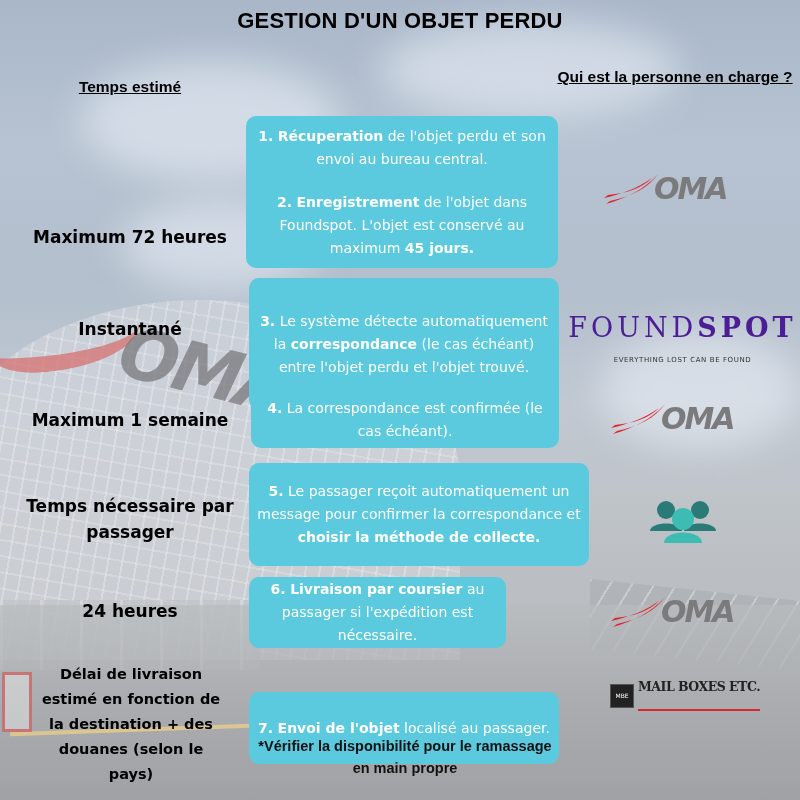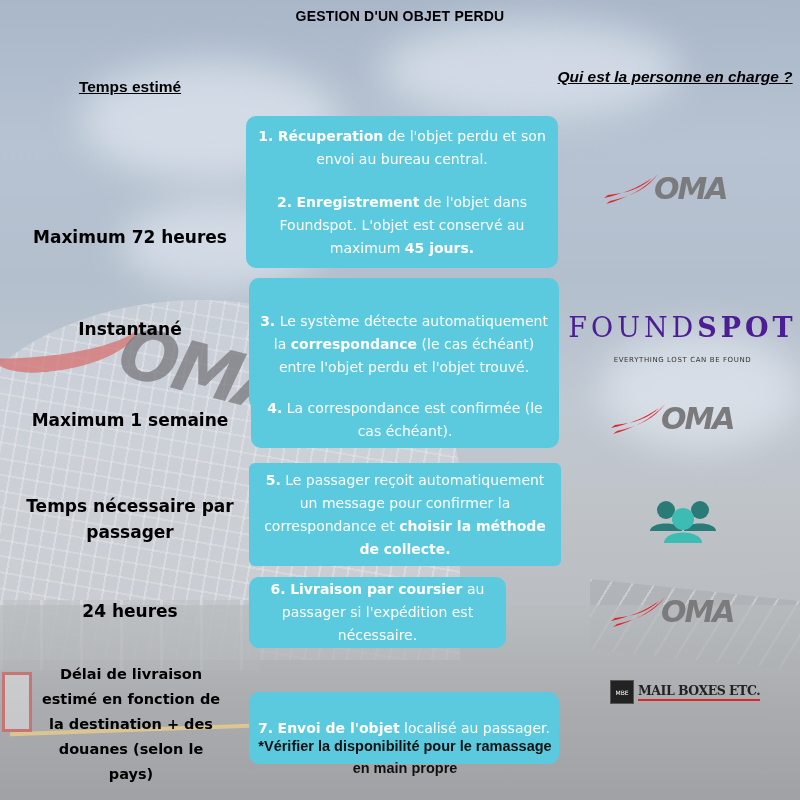--- a/index.html
+++ b/index.html
@@ -40,29 +40,29 @@
     .yellow-line { position: absolute; left: 10px; top: 728px; width: 240px; height: 4px; background: rgba(232,205,140,0.8); transform: rotate(-2deg); }
     .red-kiosk { position: absolute; left: 2px; top: 672px; width: 30px; height: 60px; border: 3px solid rgba(200,80,80,0.7); background: rgba(230,230,230,0.5); }
     .bridge {
       position: absolute; left: 590px; top: 590px; width: 210px; height: 70px;
       background: repeating-linear-gradient(120deg, rgba(255,255,255,0.3) 0 2px, transparent 2px 18px), rgba(170,174,178,0.6);
       transform: skewY(6deg);
     }
 
     .title {
       position: absolute; left: 0; width: 800px; top: 8px; text-align: center;
-      font-family: "Liberation Sans", sans-serif; font-weight: bold; font-size: 14px; color: #000;
+      font-family: "Liberation Sans", sans-serif; font-weight: bold; font-size: 22px; color: #000;
       letter-spacing: 0.2px;
     }
     .col-head {
       position: absolute; font-family: "Liberation Sans", sans-serif; font-weight: bold; font-size: 15.5px;
       color: #000; text-decoration: underline; text-align: center; line-height: 26px;
     }
     .col-head.left { left: 30px; width: 200px; top: 74px; }
-    .col-head.right { left: 555px; width: 240px; top: 64px; font-style: italic; }
+    .col-head.right { left: 555px; width: 240px; top: 64px; }
 
     .time-label {
       position: absolute; text-align: center; font-family: "DejaVu Sans", sans-serif; font-weight: bold;
       color: #000; font-size: 17px; line-height: 26px;
     }
     .time-label.small { font-size: 14.5px; line-height: 25px; }
 
     .step {
       position: absolute; background: #5bcade; border-radius: 10px;
       color: #ffffff; text-align: center; font-family: "DejaVu Sans", sans-serif;
@@ -88,21 +88,21 @@
     .foundspot .fs-word .bold { font-weight: bold; }
     .foundspot .fs-tag { font-family: "DejaVu Sans", sans-serif; font-size: 7px; letter-spacing: 0.6px; color: #333; margin-top: 15px; }
     .people { width: 74px; height: 48px; }
     .mbe { align-items: center; }
     .mbe .mbe-box {
       width: 24px; height: 24px; background: #222; color: #fff; font-size: 6px; display: flex; align-items: center; justify-content: center;
       font-family: "DejaVu Sans", sans-serif; border: 1px solid #555;
     }
     .mbe .mbe-text {
       margin-left: 4px; font-family: "DejaVu Serif", serif; font-size: 12.5px; color: #222; letter-spacing: -0.5px;
-      border-bottom: 2px solid #d8282c; line-height: 14px; padding-bottom: 1px; font-weight: bold;
+      border-bottom: 2px solid #d8282c; line-height: 14px; padding-bottom: 15px; font-weight: bold;
     }
   </style>
 </head>
 <body>
 
 <div class="bg-layer">
   <div class="cloud" style="left:80px;top:60px;width:260px;height:120px;"></div>
   <div class="cloud" style="left:380px;top:20px;width:300px;height:100px;"></div>
   <div class="cloud" style="left:120px;top:200px;width:200px;height:90px;"></div>
   <div class="cloud" style="left:600px;top:330px;width:200px;height:120px;"></div>
@@ -142,21 +142,21 @@
     <b>3.</b><span> Le système détecte automatiquement la </span><b>correspondance</b><span> (le cas échéant) entre l'objet perdu et l'objet trouvé.</span>
   </div>
 </div>
 
 <div class="step" style="left:251px;top:392px;width:308px;height:56px;">
   <div>
     <b>4.</b><span> La correspondance est confirmée (le cas échéant).</span>
   </div>
 </div>
 
-<div class="step" style="left:249px;top:463px;width:312px;height:103px;border-radius:6px;">
+<div class="step" style="left:249px;top:463px;width:340px;height:103px;">
   <div>
     <b>5.</b><span> Le passager reçoit automatiquement un message pour confirmer la correspondance et </span><b>choisir la méthode de collecte.</b>
   </div>
 </div>
 
 <div class="step" style="left:249px;top:577px;width:257px;height:71px;">
   <div>
     <b>6.</b> <b>Livraison par coursier</b><span> au passager si l'expédition est nécessaire.</span>
   </div>
 </div>

